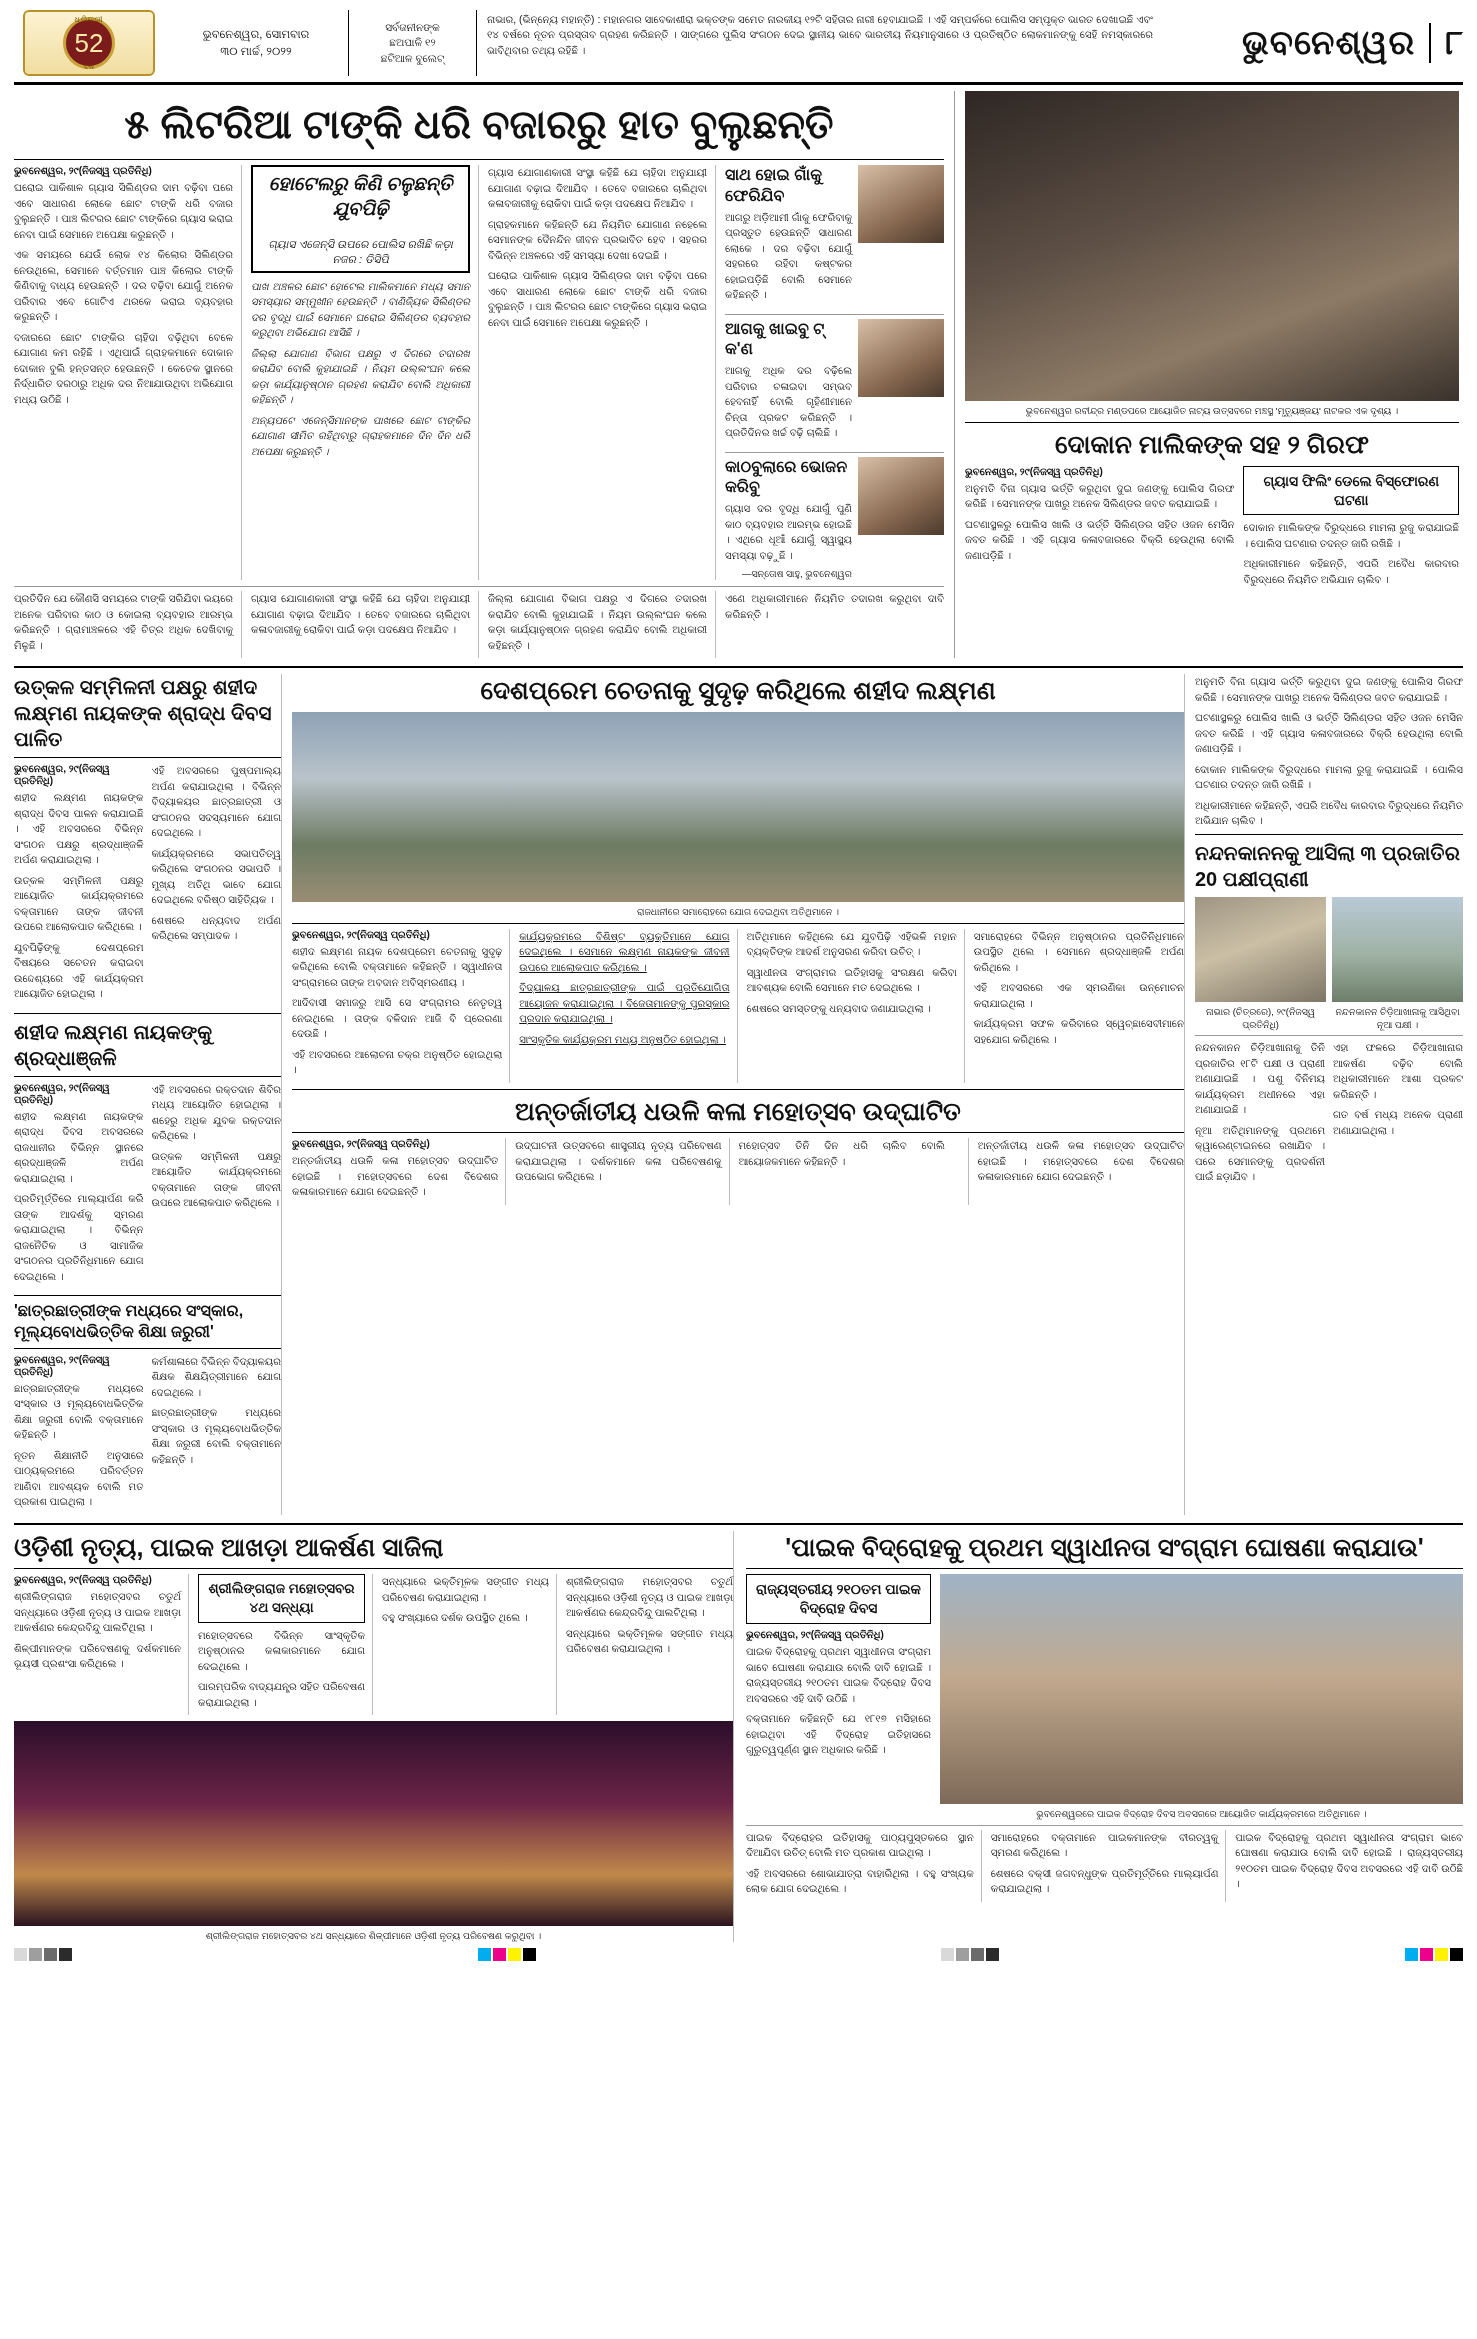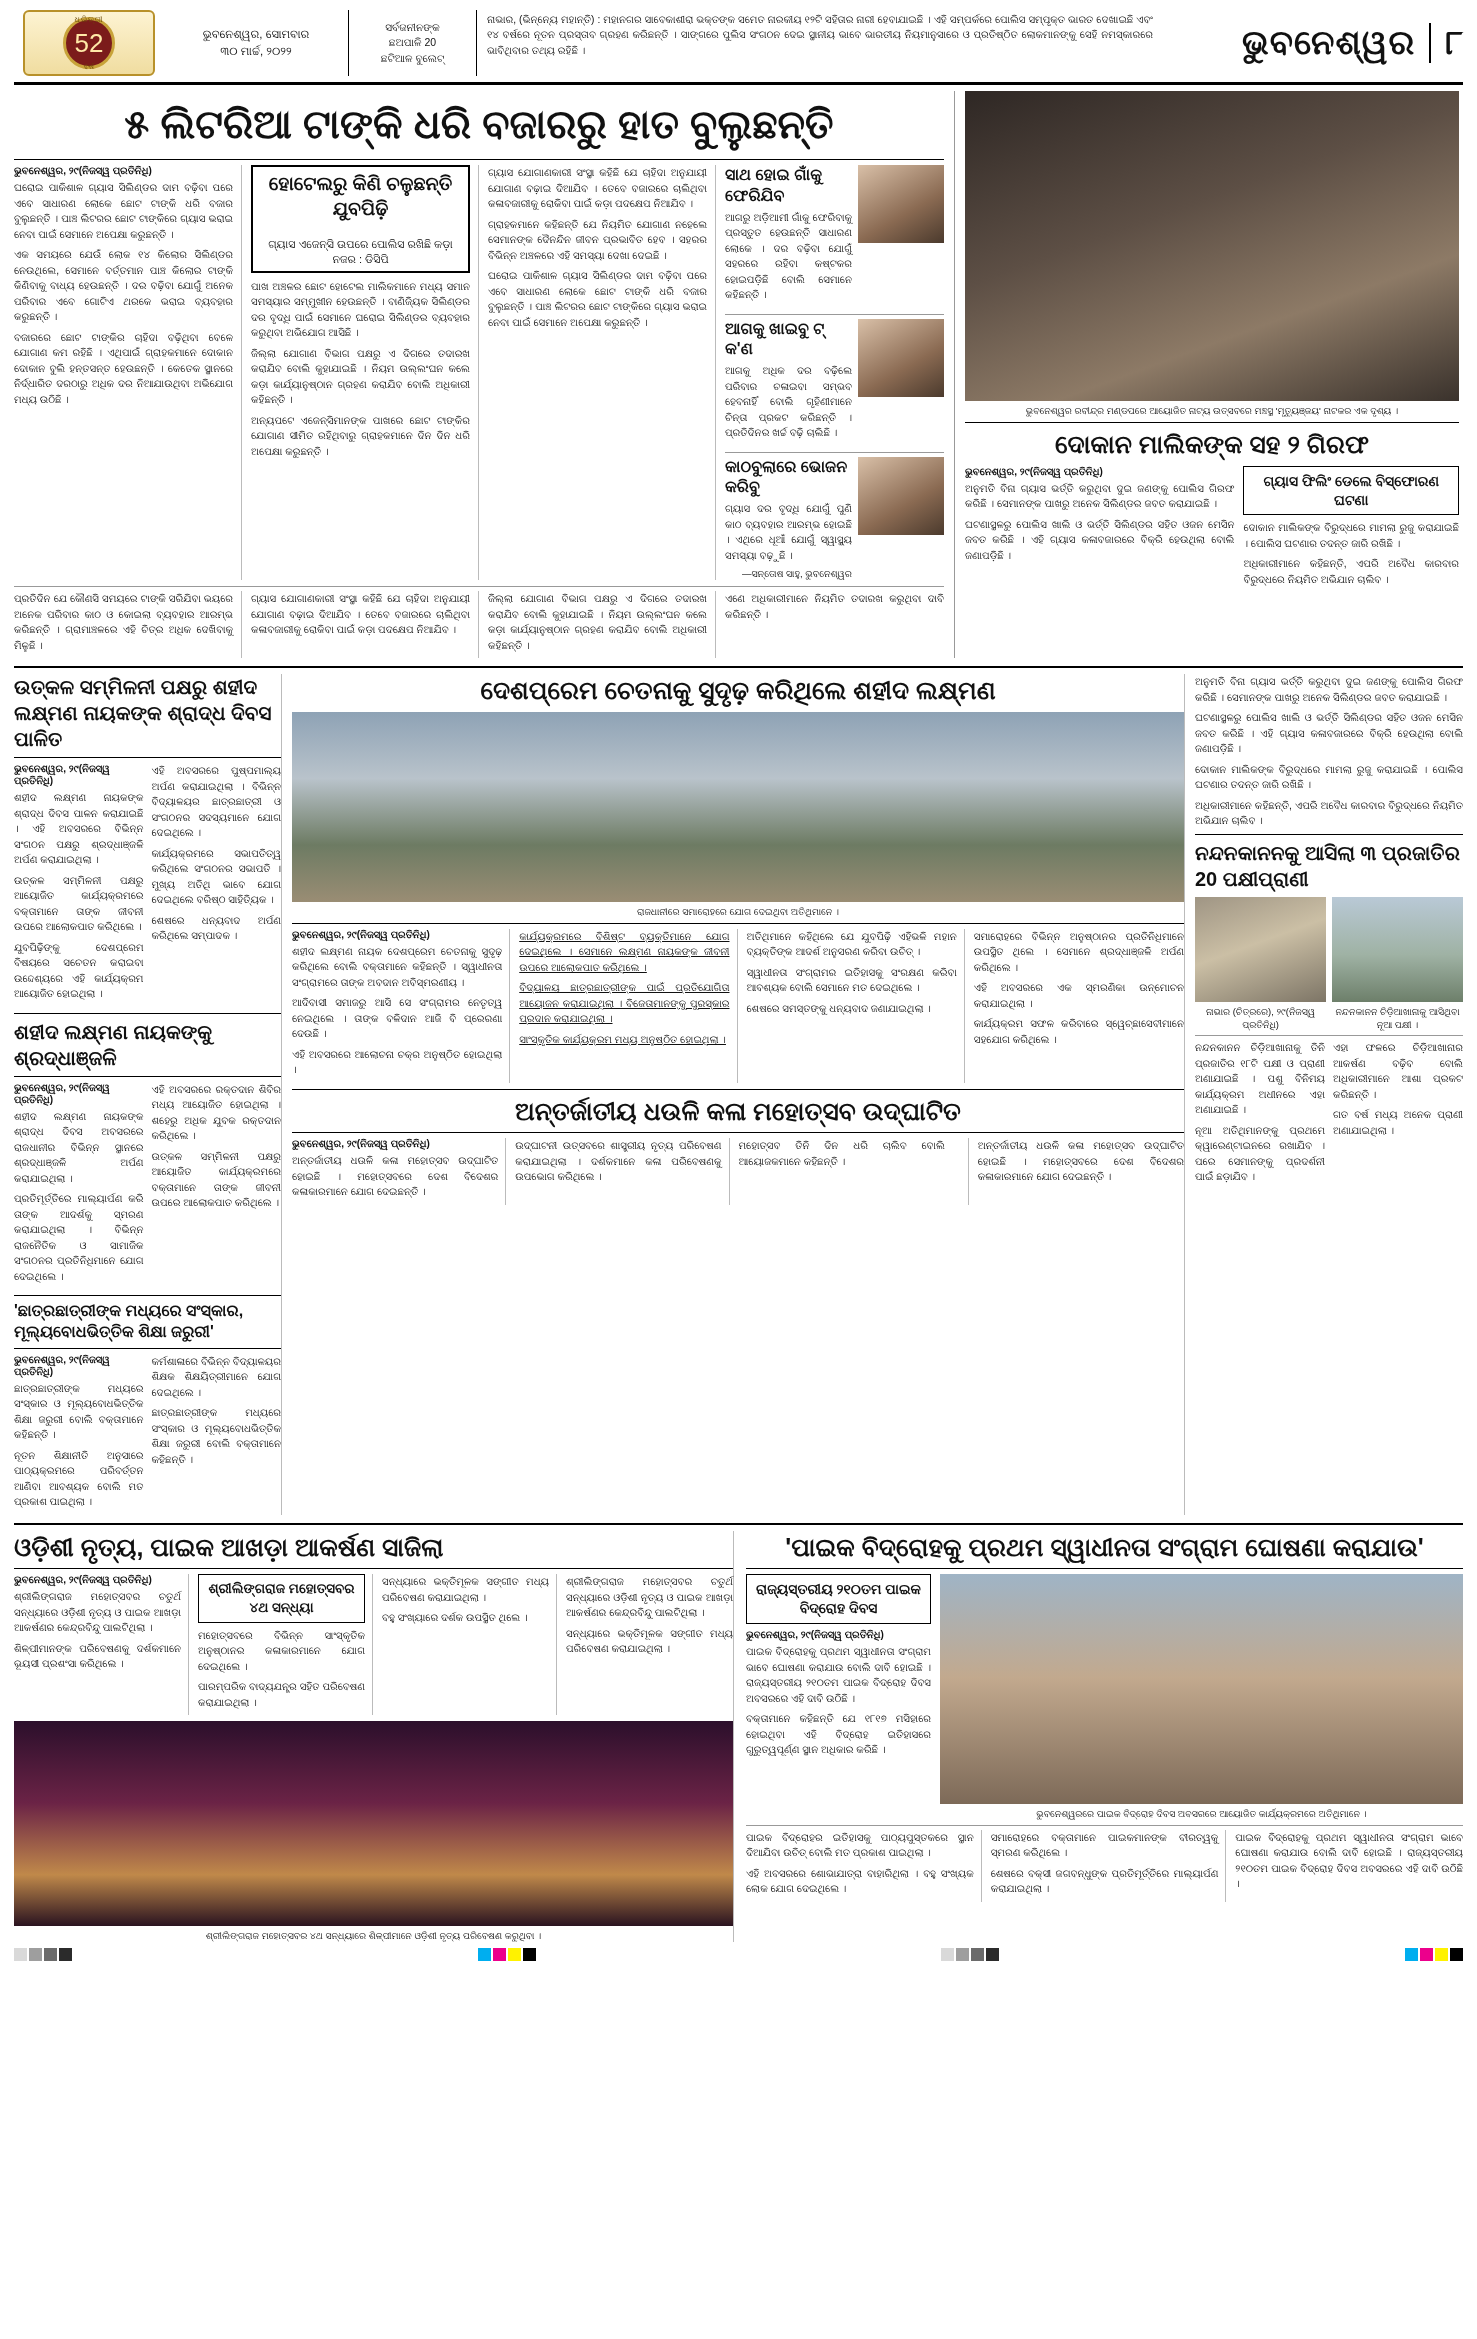--- a/index.html
+++ b/index.html
@@ -89,21 +89,21 @@
         <div class="ring">52</div>
         <div class="ribbon2">ବର୍ଷ</div>
       </div>
     </div>
     <div class="edition">
       <div>ଭୁବନେଶ୍ୱର, ସୋମବାର</div>
       <div>୩୦ ମାର୍ଚ୍ଚ, ୨୦୨୨</div>
     </div>
     <div class="pubinfo">
       <div>ସର୍ବଜନୀନଙ୍କ</div>
-      <div>ଛଅପାଳି 20</div>
+      <div>ଛଅପାଳି ୧୨</div>
       <div>ଛଟିଆଳ ବୁଲେଟ୍</div>
     </div>
     <div class="strap">ନାଭାର, (ଭିନ୍ନ୍ୟେ ମହାନ୍ତି) : ମହାନଗର ସାବେକାଶୀରା ଭକ୍ତଙ୍କ ସମେତ ନାରକୀୟ ୧୨ଟି ସହିତାର ନାରୀ ହେବାଯାଇଛି । ଏହି ସମ୍ପର୍କରେ ପୋଲିସ ସମ୍ପୃକ୍ତ ଭାରତ ଦେଖାଇଛି ଏବଂ ୧୪ ବର୍ଷରେ ନୂତନ ପ୍ରସ୍ତାବ ଗ୍ରହଣ କରିଛନ୍ତି । ସାଙ୍ଗରେ ପୁଲିସ ସଂଗଠନ ଦେଇ ସ୍ଥାନୀୟ ଭାବେ ଭାରତୀୟ ନିୟମାନୁସାରେ ଓ ପ୍ରତିଷ୍ଠିତ ଲୋକମାନଙ୍କୁ ସେହି ନମସ୍କାରରେ ଭାବିଥିବାର ତଥ୍ୟ ରହିଛି ।</div>
     <div class="cityname">
       <div class="city">ଭୁବନେଶ୍ୱର</div>
       <div class="pageno">୮</div>
     </div>
   </div>
 
   <div class="cols" style="margin-top:6px;">
@@ -113,21 +113,21 @@
       <div class="rule"></div>
 
       <div class="cols" style="gap:9px;">
         <div class="col colrule" style="padding-right:8px;">
           <div class="dateline">ଭୁବନେଶ୍ୱର, ୨୯(ନିଜସ୍ୱ ପ୍ରତିନିଧି)</div>
           <p class="body">ଘରୋଇ ପାକିଶାଳ ଗ୍ୟାସ ସିଲିଣ୍ଡର ଦାମ ବଢ଼ିବା ପରେ ଏବେ ସାଧାରଣ ଲୋକେ ଛୋଟ ଟାଙ୍କି ଧରି ବଜାର ବୁଲୁଛନ୍ତି । ପାଞ୍ଚ ଲିଟରର ଛୋଟ ଟାଙ୍କିରେ ଗ୍ୟାସ ଭରାଇ ନେବା ପାଇଁ ସେମାନେ ଅପେକ୍ଷା କରୁଛନ୍ତି ।</p>
           <p class="body">ଏକ ସମୟରେ ଯେଉଁ ଲୋକ ୧୪ କିଲୋର ସିଲିଣ୍ଡର ନେଉଥିଲେ, ସେମାନେ ବର୍ତ୍ତମାନ ପାଞ୍ଚ କିଲୋର ଟାଙ୍କି କିଣିବାକୁ ବାଧ୍ୟ ହେଉଛନ୍ତି । ଦର ବଢ଼ିବା ଯୋଗୁଁ ଅନେକ ପରିବାର ଏବେ ଗୋଟିଏ ଥରକେ ଭରାଇ ବ୍ୟବହାର କରୁଛନ୍ତି ।</p>
           <p class="body">ବଜାରରେ ଛୋଟ ଟାଙ୍କିର ଚାହିଦା ବଢ଼ିଥିବା ବେଳେ ଯୋଗାଣ କମ ରହିଛି । ଏଥିପାଇଁ ଗ୍ରାହକମାନେ ଦୋକାନ ଦୋକାନ ବୁଲି ହନ୍ତସନ୍ତ ହେଉଛନ୍ତି । କେତେକ ସ୍ଥାନରେ ନିର୍ଦ୍ଧାରିତ ଦରଠାରୁ ଅଧିକ ଦର ନିଆଯାଉଥିବା ଅଭିଯୋଗ ମଧ୍ୟ ଉଠିଛି ।</p>
         </div>
 
-        <div class="col colrule" style="padding-right:8px;">
+        <div class="col colrule" style="padding-right:8px;font-style:italic;">
           <div class="boxhead" style="margin-bottom:6px;">
             <div>ହୋଟେଲରୁ କିଣି ଚଳୁଛନ୍ତି ଯୁବପିଢ଼ି</div>
             <div style="font-size:11px;font-weight:normal;margin-top:16px;">ଗ୍ୟାସ ଏଜେନ୍ସି ଉପରେ ପୋଲିସ ରଖିଛି କଡ଼ା ନଜର : ଡିସିପି</div>
           </div>
           <p class="body">ପାଖ ଅଞ୍ଚଳର ଛୋଟ ହୋଟେଲ ମାଲିକମାନେ ମଧ୍ୟ ସମାନ ସମସ୍ୟାର ସମ୍ମୁଖୀନ ହେଉଛନ୍ତି । ବାଣିଜ୍ୟିକ ସିଲିଣ୍ଡର ଦର ବୃଦ୍ଧି ପାଇଁ ସେମାନେ ଘରୋଇ ସିଲିଣ୍ଡର ବ୍ୟବହାର କରୁଥିବା ଅଭିଯୋଗ ଆସିଛି ।</p>
           <p class="body">ଜିଲ୍ଲା ଯୋଗାଣ ବିଭାଗ ପକ୍ଷରୁ ଏ ଦିଗରେ ତଦାରଖ କରାଯିବ ବୋଲି କୁହାଯାଇଛି । ନିୟମ ଉଲ୍ଲଂଘନ କଲେ କଡ଼ା କାର୍ଯ୍ୟାନୁଷ୍ଠାନ ଗ୍ରହଣ କରାଯିବ ବୋଲି ଅଧିକାରୀ କହିଛନ୍ତି ।</p>
           <p class="body">ଅନ୍ୟପଟେ ଏଜେନ୍ସିମାନଙ୍କ ପାଖରେ ଛୋଟ ଟାଙ୍କିର ଯୋଗାଣ ସୀମିତ ରହିଥିବାରୁ ଗ୍ରାହକମାନେ ଦିନ ଦିନ ଧରି ଅପେକ୍ଷା କରୁଛନ୍ତି ।</p>
         </div>
 
         <div class="col colrule" style="padding-right:8px;">

